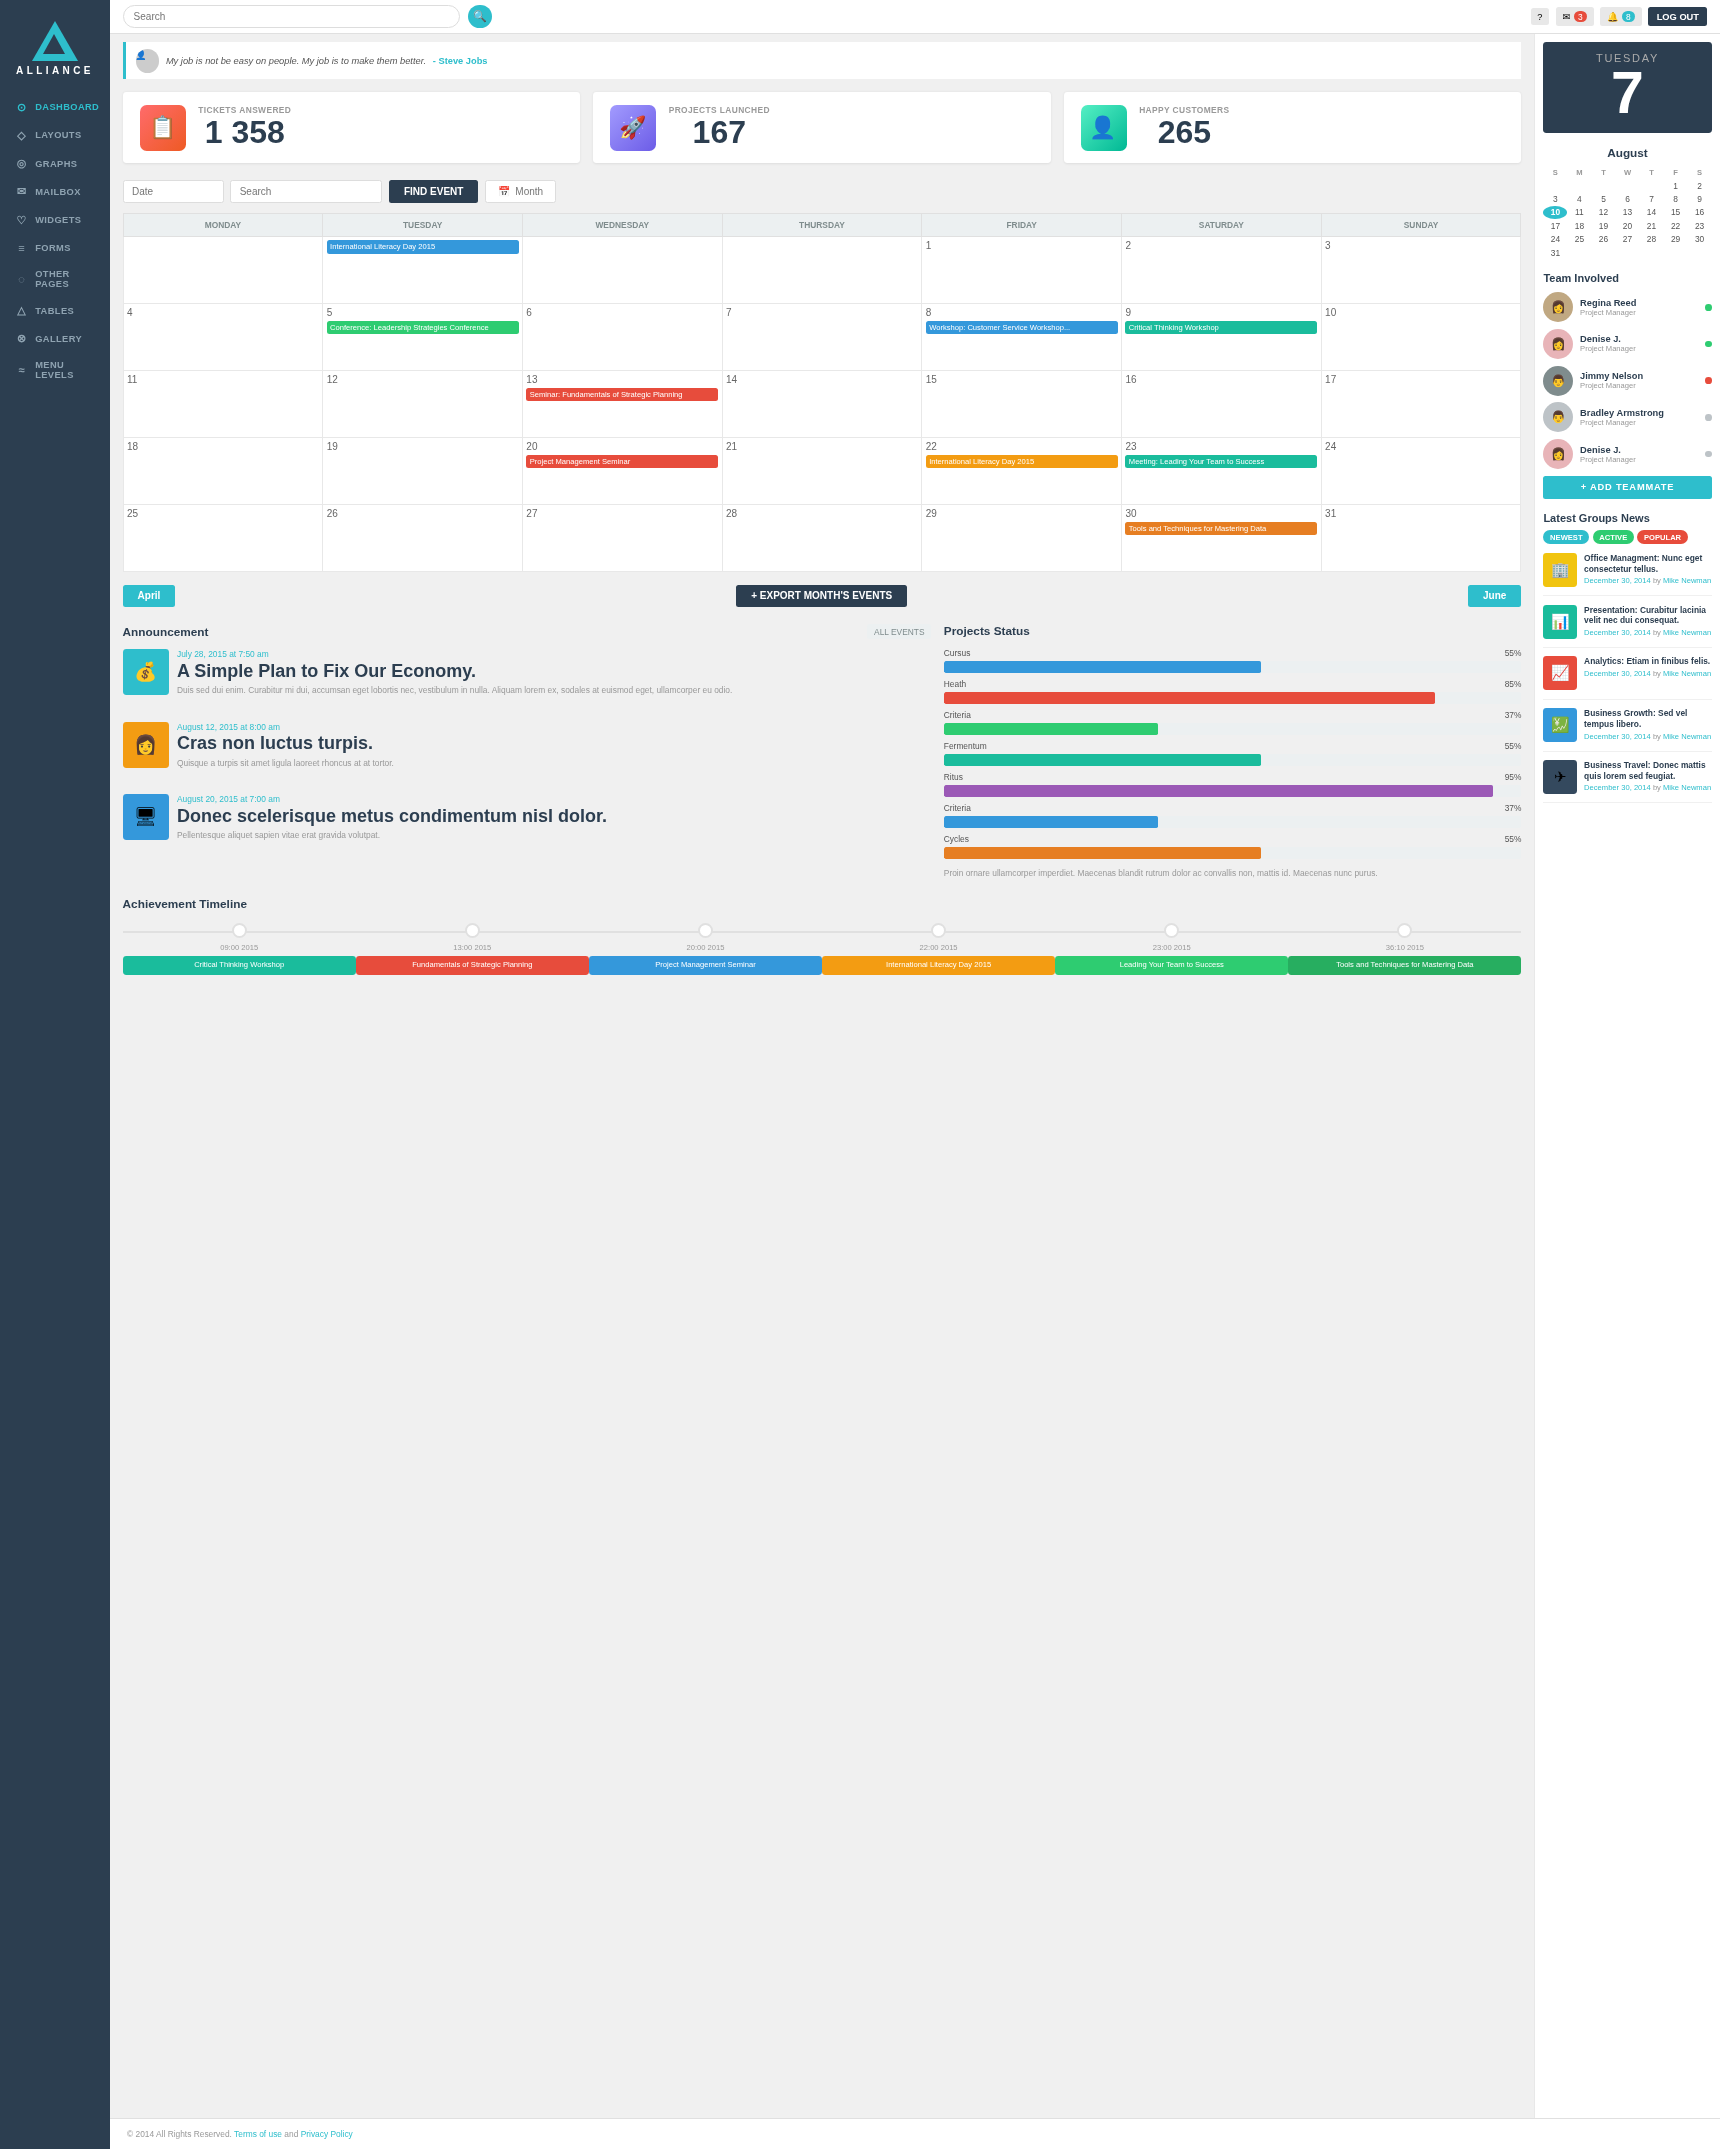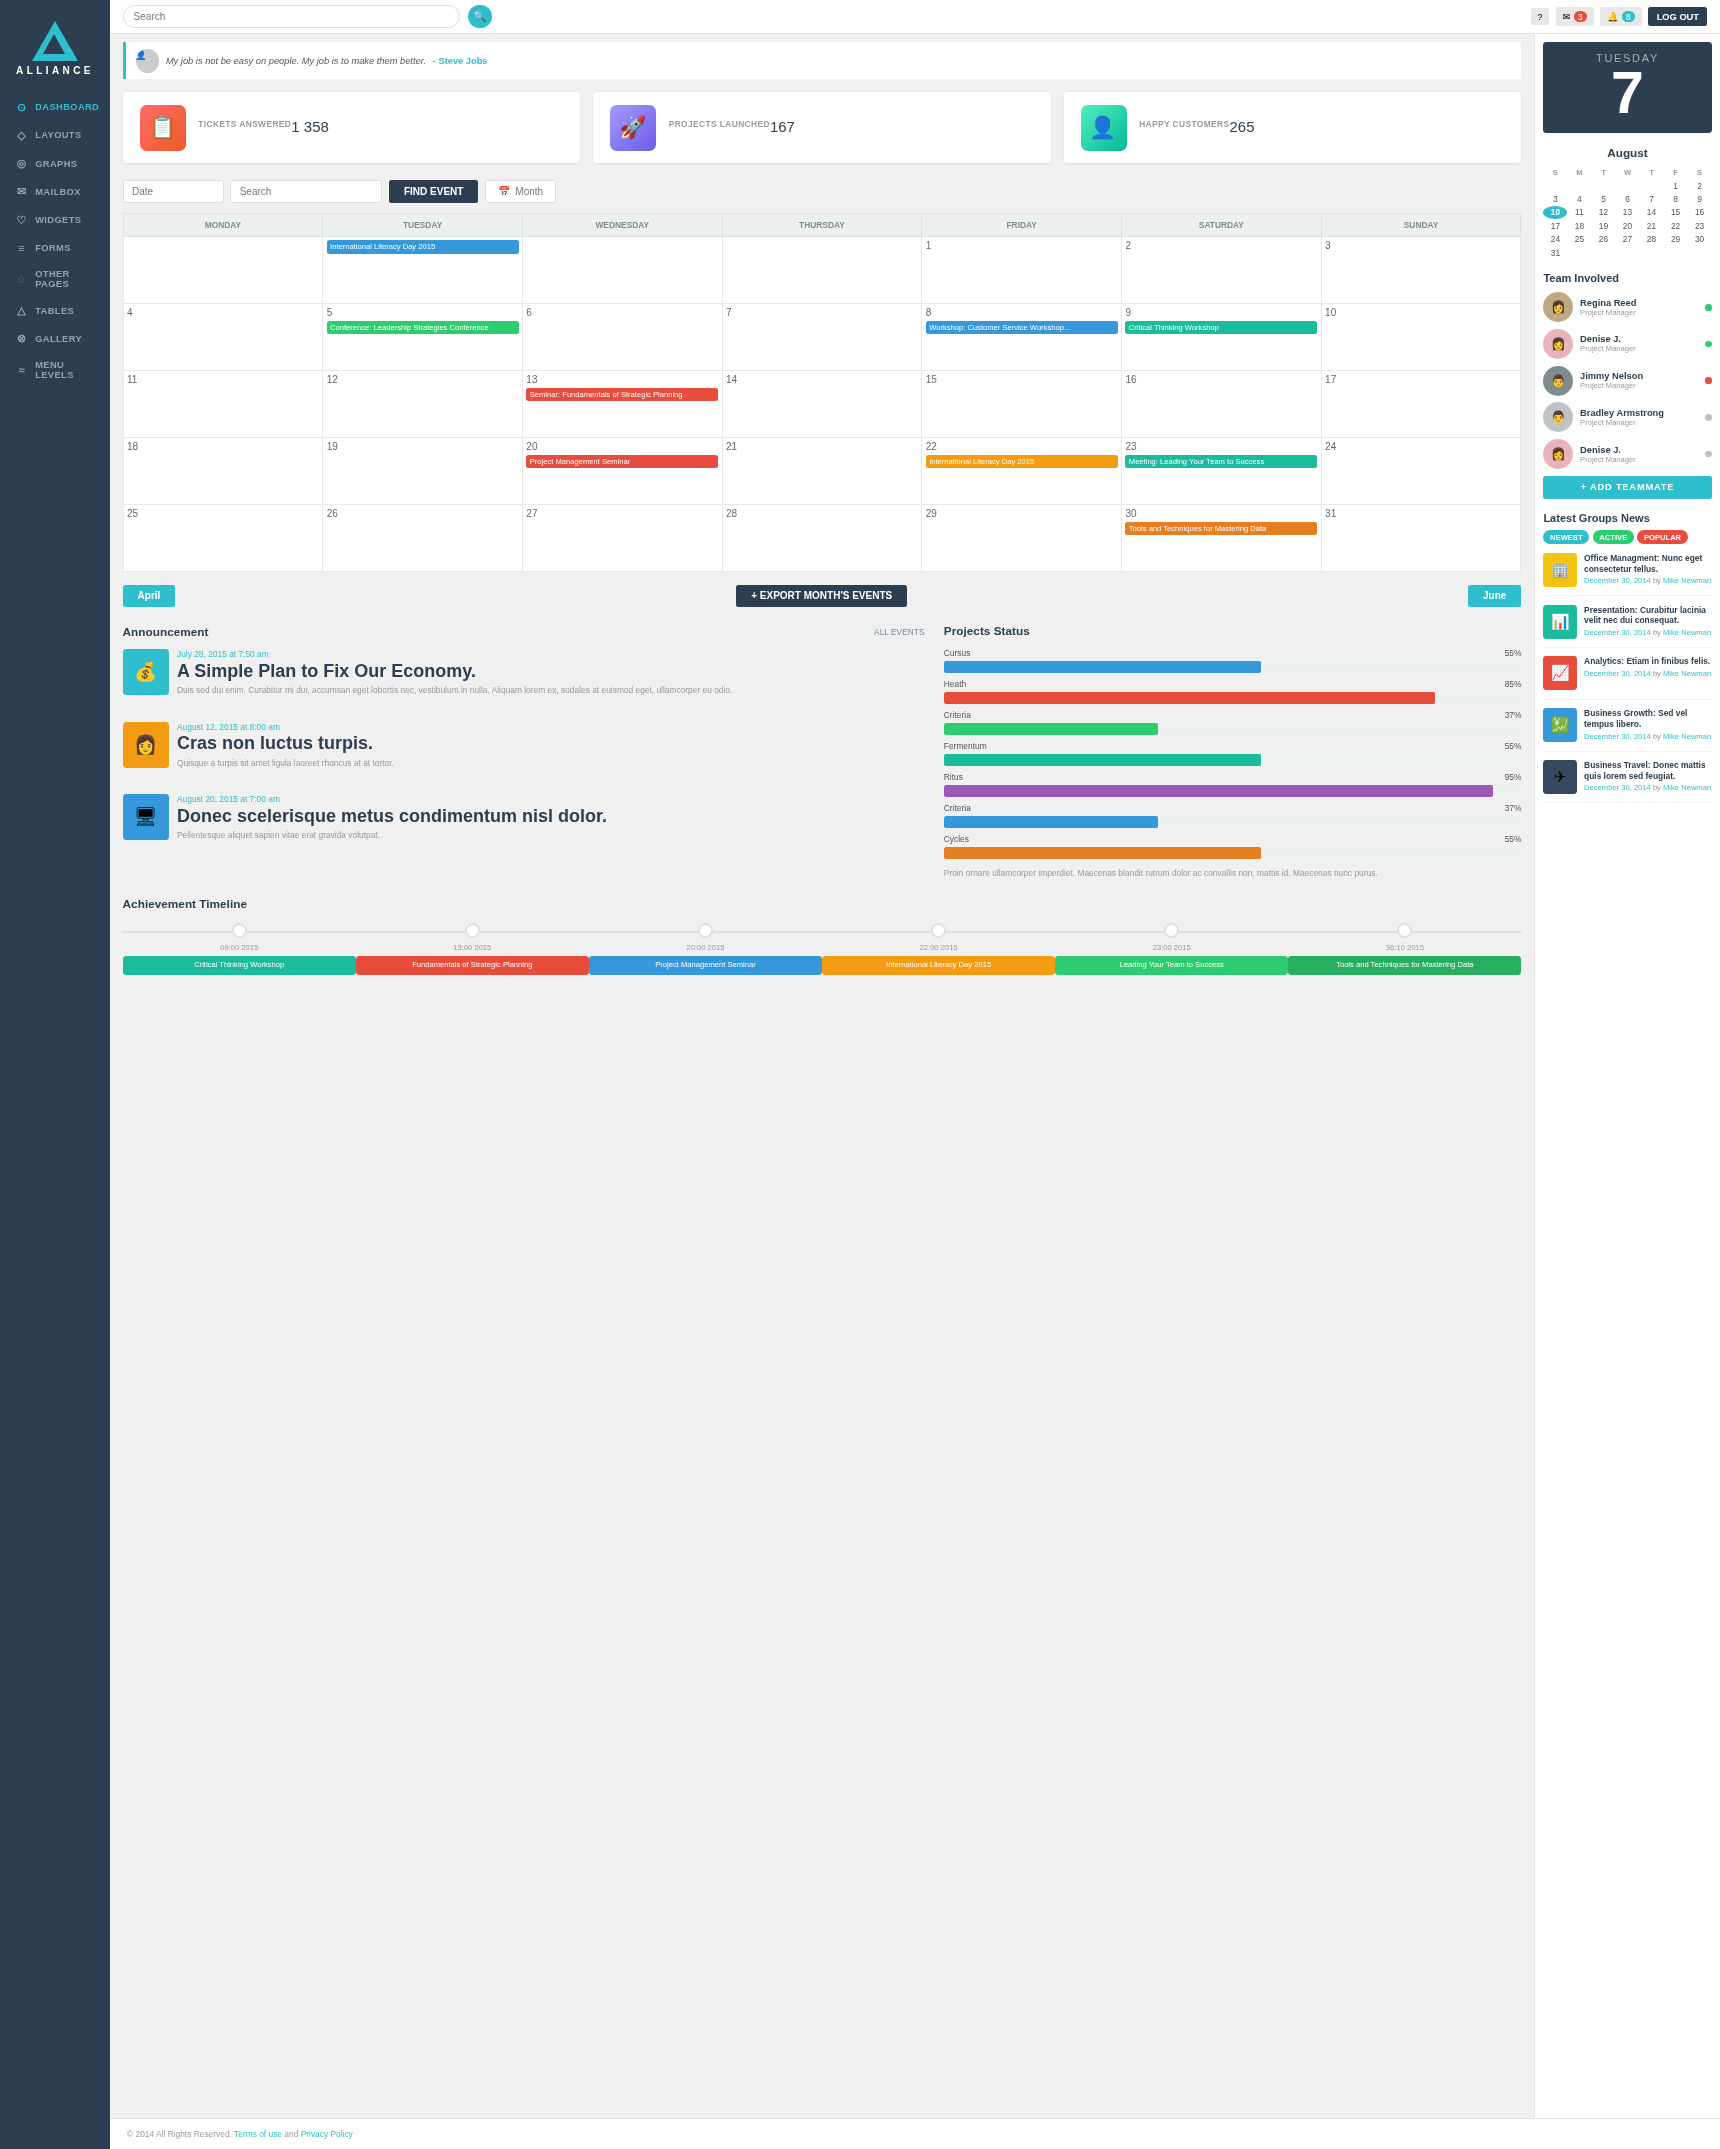--- a/index.html
+++ b/index.html
@@ -183,23 +183,23 @@
       width: 46px; height: 46px;
       border-radius: 6.7px;
       display: flex;
       align-items: center;
       justify-content: center;
       font-size: 22px;
     }
     .stat-icon-red { background: linear-gradient(135deg, #ff6b6b, #ee5a24); }
     .stat-icon-rocket { background: linear-gradient(135deg, #a29bfe, #6c5ce7); }
     .stat-icon-teal { background: linear-gradient(135deg, #55efc4, #00b894); }
-    .stat-info { display: flex; flex-direction: row; }
+    .stat-info { display: flex; flex-direction: column; }
     .stat-label { font-size: 8.4px; color: #999; text-transform: uppercase; font-weight: 600; letter-spacing: 0.4px; }
-    .stat-number { font-size: 15px; font-weight: 400; color: #2c3e50; line-height: 1.1; }
+    .stat-number { font-size: 32px; font-weight: 700; color: #2c3e50; line-height: 1.1; text-align: center; }
 
     
     .section-title { font-size: 17px; font-weight: 700; color: #2c3e50; margin-bottom: 12.6px; }
     .calendar-controls {
       display: flex;
       gap: 6.7px;
       margin-bottom: 10px;
       align-items: center;
     }
     .cal-input {

